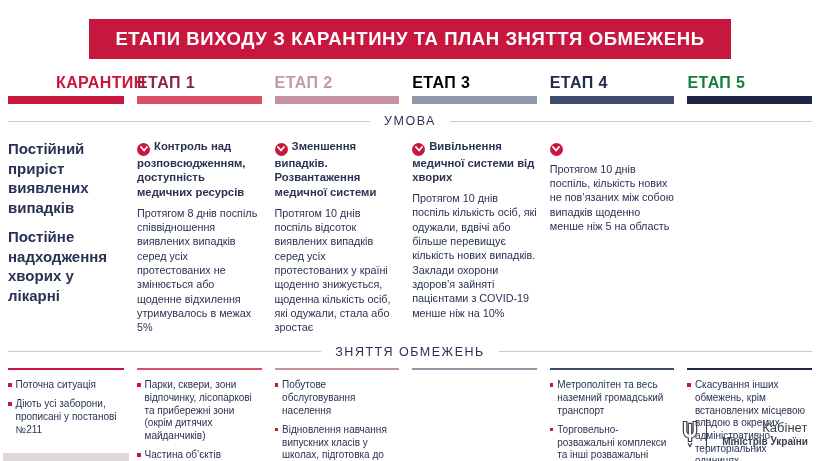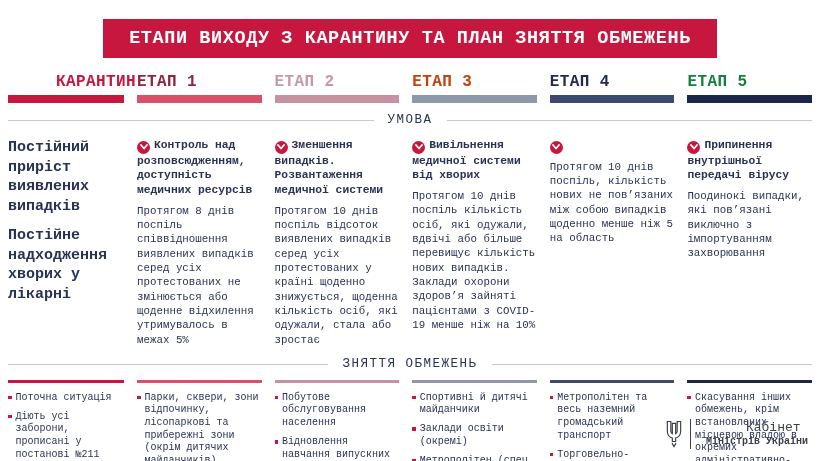--- a/index.html
+++ b/index.html
@@ -1,18 +1,18 @@
 <!DOCTYPE html>
 <html lang="uk"><head>
 <meta charset="utf-8">
 <style>
   * { margin:0; padding:0; box-sizing:border-box; }
   html,body { width:820px; height:461px; }
   body { font-family:"Liberation Sans","DejaVu Sans",sans-serif; background:#ffffff; color:#2a3254; }
-  .page { position:relative; width:820px; height:461px; overflow:hidden; background:#fff;font-family:Liberation Mono, monospace; }
+  .page { position:relative; width:820px; height:461px; overflow:hidden; background:#fff; }
 
   .banner { width:fit-content; margin:19px auto 0; background:#c8173e; color:#fff;
             font-weight:bold; font-size:18.5px; letter-spacing:.6px; padding:9px 26px;
             text-transform:uppercase; }
 
   .grid { display:grid; grid-template-columns:116px repeat(5,1fr); column-gap:13px; padding:0 8px; }
 
   .header-row { margin-top:15px; }
   .col-header-label { font-size:16px; font-weight:bold; letter-spacing:.4px; }
   .col-header-bar { height:8px; margin-top:4px; }
@@ -58,21 +58,21 @@
     </div>
     <div>
       <div class="col-header-label" style="color: rgb(142, 37, 64);">ЕТАП 1</div>
       <div class="col-header-bar" style="background-color: rgb(216, 81, 105);"></div>
     </div>
     <div>
       <div class="col-header-label" style="color: rgb(195, 154, 166);">ЕТАП 2</div>
       <div class="col-header-bar" style="background-color: rgb(198, 146, 161);"></div>
     </div>
     <div>
-      <div class="col-header-label" style="color: #c2410c;">ЕТАП 3</div>
+      <div class="col-header-label" style="color: #000000;">ЕТАП 3</div>
       <div class="col-header-bar" style="background-color: rgb(142, 152, 169);"></div>
     </div>
     <div>
       <div class="col-header-label" style="color: rgb(34, 42, 77);">ЕТАП 4</div>
       <div class="col-header-bar" style="background-color: rgb(62, 74, 110);"></div>
     </div>
     <div>
       <div class="col-header-label" style="color: #15803d;">ЕТАП 5</div>
       <div class="col-header-bar" style="background-color: rgb(29, 38, 71);"></div>
     </div>
@@ -113,28 +113,20 @@
           </span><span>Вивільнення медичної системи від хворих</span></div>
       <div class="cond-body">Протягом 10 днів поспіль кількість осіб, які одужали, вдвічі або більше перевищує кількість нових випадків. Заклади охорони здоров’я зайняті пацієнтами з COVID-19 менше ніж на 10%</div>
     </div>
     <div>
       <div class="cond-title"><span class="stage-icon">
             <svg width="8" height="6" viewBox="0 0 8 6">
               <polyline points="1,1 4,4.5 7,1" fill="none" stroke="#fff" stroke-width="1.8" stroke-linecap="round" stroke-linejoin="round"></polyline>
             </svg>
           </span></div>
       <div class="cond-body">Протягом 10 днів поспіль, кількість нових не пов’язаних між собою випадків щоденно менше ніж 5 на область</div>
-    </div>
-    <div>
-      <div class="cond-title"><span class="stage-icon">
-            <svg width="8" height="6" viewBox="0 0 8 6">
-              <polyline points="1,1 4,4.5 7,1" fill="none" stroke="#fff" stroke-width="1.8" stroke-linecap="round" stroke-linejoin="round"></polyline>
-            </svg>
-          </span><span>Припинення внутрішньої передачі вірусу</span></div>
-      <div class="cond-body">Поодинокі випадки, які пов’язані виключно з імпортуванням захворювання</div>
     </div>
   </div>
 
   <div class="section-divider">
     <span class="line"></span>
     <span class="label">ЗНЯТТЯ ОБМЕЖЕНЬ</span>
     <span class="line"></span>
   </div>
 
   <div class="grid restrictions">
@@ -175,34 +167,20 @@
             <span>Побутове обслуговування населення</span>
           </div>
           <div class="list-item">
             <span class="bullet"></span>
             <span>Відновлення навчання випускних класів у школах, підготовка до проведення ЗНО</span>
           </div>
         </div>
     </div>
     <div>
       <div class="col-rule" style="background-color: rgb(142, 152, 169);"></div>
-      <div class="list">
-          <div class="list-item">
-            <span class="bullet"></span>
-            <span>Спортивні й дитячі майданчики</span>
-          </div>
-          <div class="list-item">
-            <span class="bullet"></span>
-            <span>Заклади освіти (окремі)</span>
-          </div>
-          <div class="list-item">
-            <span class="bullet"></span>
-            <span>Метрополітен (спец. перевезення)</span>
-          </div>
-        </div>
     </div>
     <div>
       <div class="col-rule" style="background-color: rgb(62, 74, 110);"></div>
       <div class="list">
           <div class="list-item">
             <span class="bullet"></span>
             <span>Метрополітен та весь наземний громадський транспорт</span>
           </div>
           <div class="list-item">
             <span class="bullet"></span>

